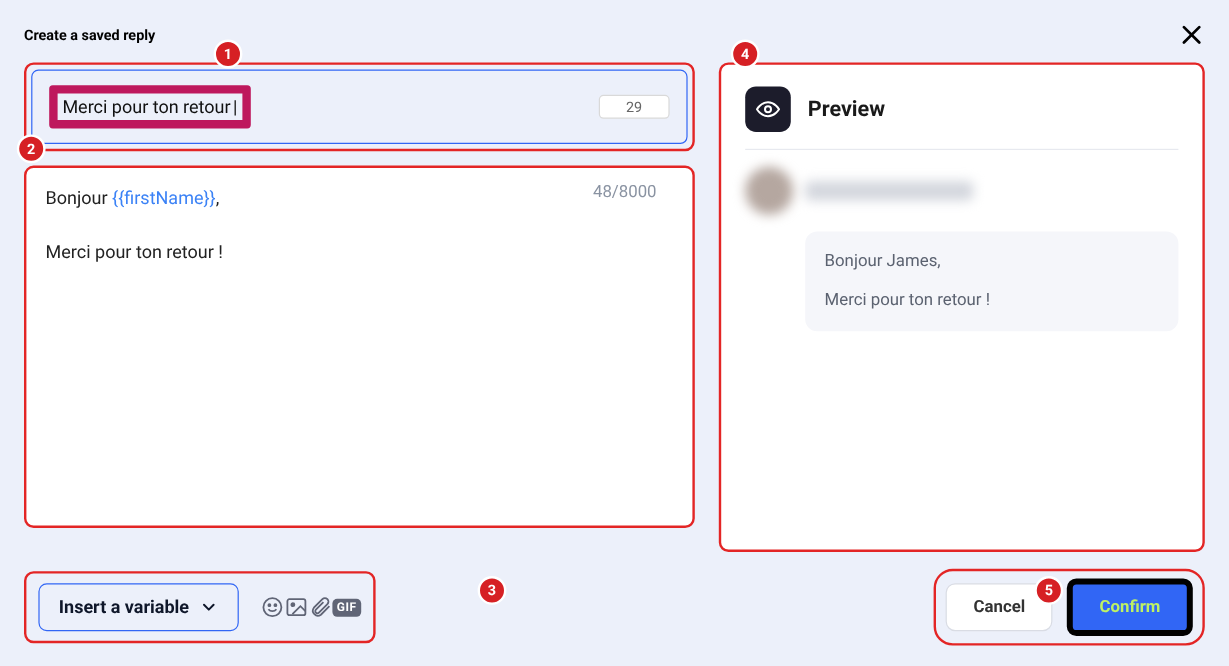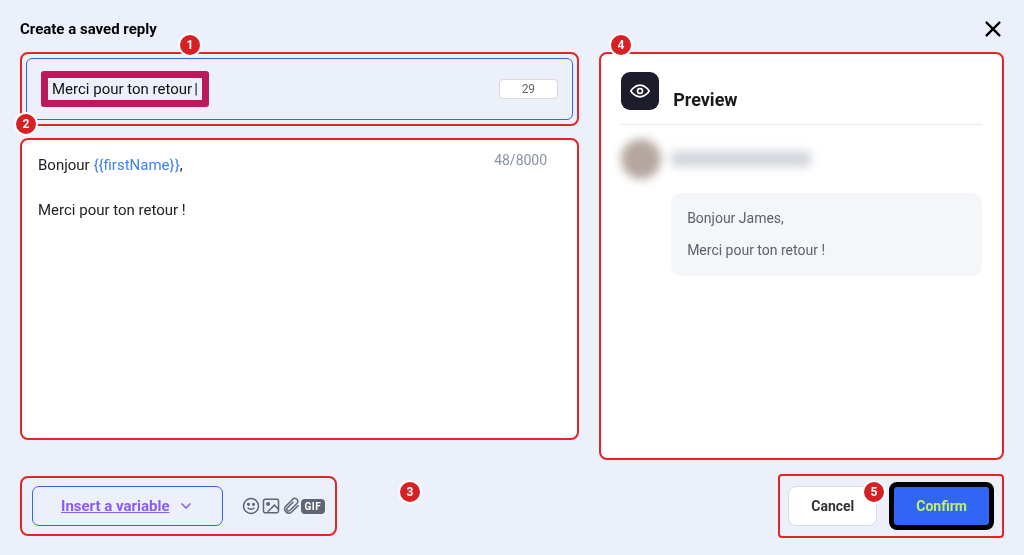--- a/index.html
+++ b/index.html
@@ -19,21 +19,21 @@
   height: 100%;
 }
 .header {
   display: flex;
   justify-content: space-between;
   align-items: center;
   margin-bottom: 12px;
 }
 .title {
   font-weight: 700;
-  font-size: 15px;
+  font-size: 12px;
   color: #000;
 }
 .close-btn {
   cursor: pointer;
   color: #000;
   display: flex;
   align-items: center;
 }
 .close-btn svg { width: 22px; height: 22px; }
 .body {
@@ -111,21 +111,21 @@
   border-radius: 8px;
   background: #fff;
   height: 408px;
   padding: 18px 20px;
   display: flex;
   flex-direction: column;
   gap: 14px;
 }
 .preview-head {
   display: flex;
-  align-items: flex-end;
+  align-items: center;
   gap: 14px;
 }
 .eye-box {
   width: 38px; height: 38px;
   background: #1c1c2b;
   border-radius: 9px;
   display: flex; align-items:center; justify-content:center;
   color:#fff;
 }
 .eye-box svg { width: 20px; height: 20px; }
@@ -159,41 +159,40 @@
 .toolbar-area {
   border: 2px solid #e32525;
   border-radius: 8px;
   padding: 8px 10px;
   display:flex; align-items:center; gap: 18px;
   flex: 0 0 auto;
 }
 .insert-var-btn {
   border: 1.5px solid #3166f5;
   border-radius: 7px;
-  padding: 10px 28px;
-  color:#8b5cf6;
+  padding: 10px 16px;
+  color:#0f172a;
   font-weight:700;
   font-size:15px;
   display:flex; align-items:center; gap:8px;
   cursor:pointer;
-  text-decoration:underline;
 }
 .insert-var-btn svg { width:16px; height:16px; }
 .tool-icons { display:flex; gap:0; align-items:center; color:#606576; }
 .tool-icons > span { cursor:pointer; display:flex; align-items:center; }
 .tool-icons svg { width:20px; height:20px; }
 
 .gif-badge {
   background:#606576; color:#fff; font-size:10px; font-weight:700;
   border-radius:4px; padding:2px 4px; letter-spacing:0.5px;
 }
 
 .actions-area {
   border: 2px solid #e32525;
-  border-radius: 4px;
+  border-radius: 16px;
   padding: 6px 8px;
   display:flex; align-items:center; gap:12px;
 }
 .btn {
   border-radius: 8px;
   padding: 11px 22px;
   font-weight:700;
   font-size:14px;
   cursor:pointer;
 }

